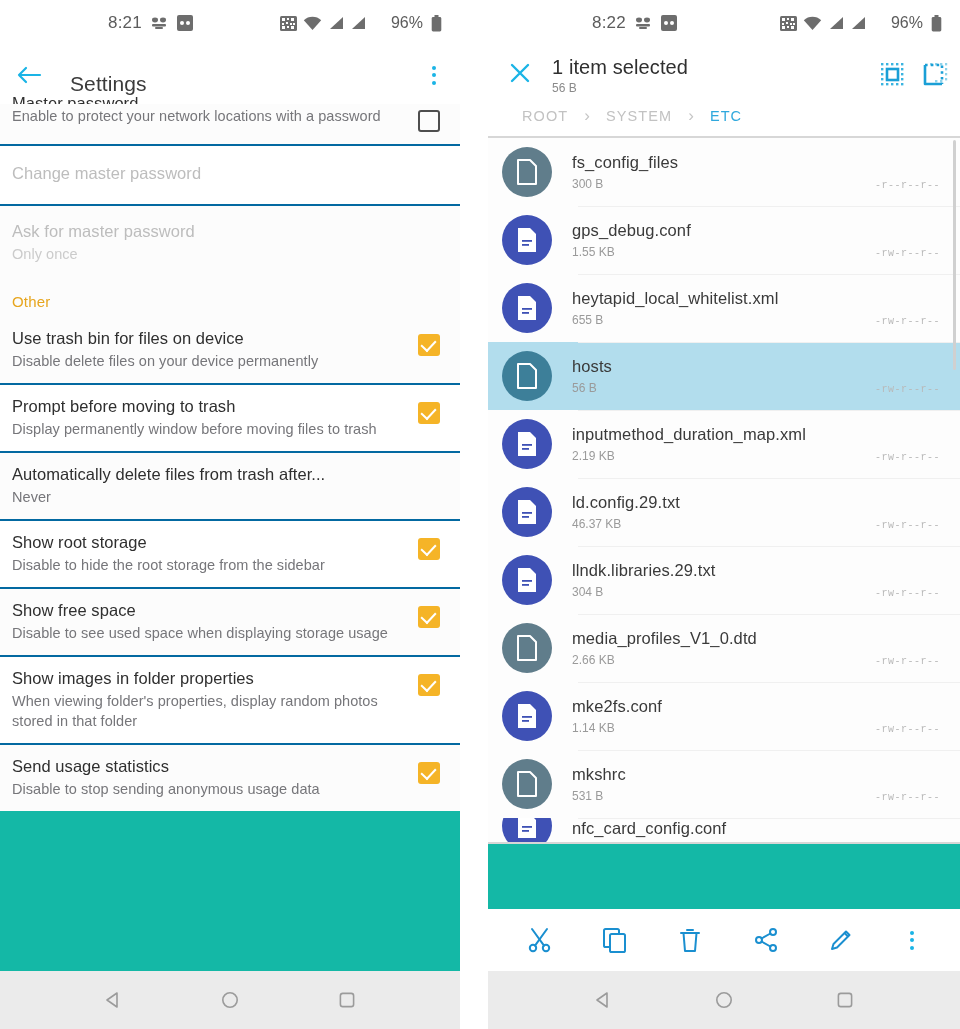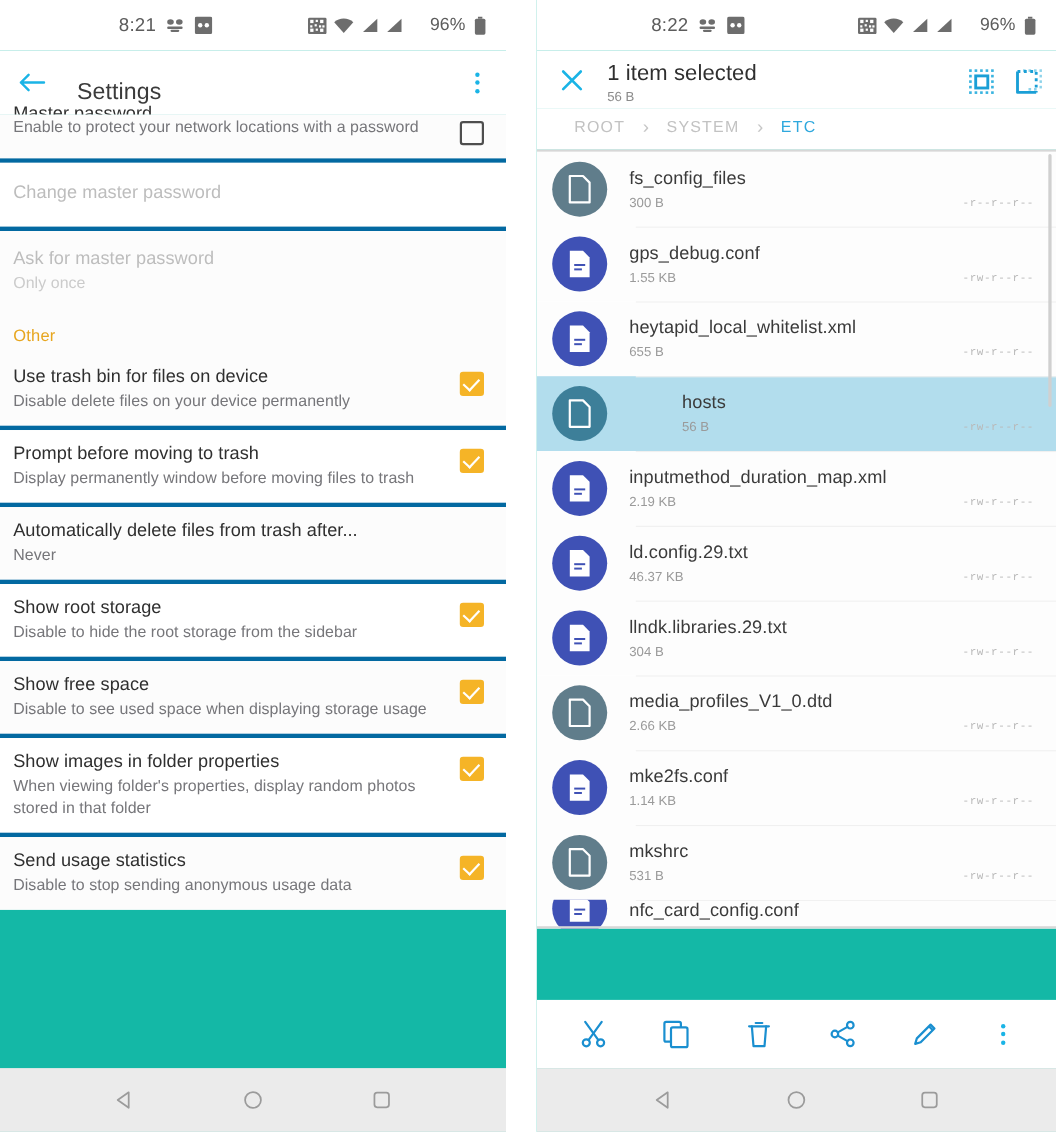--- a/index.html
+++ b/index.html
@@ -40,21 +40,21 @@
   }
   .appbar-spacer { flex: 1; }
   .dots { display:flex; flex-direction:column; gap:3.5px; align-items:center; padding: 6px 8px; }
   .dots i { display:block; width: 4px; height: 4px; border-radius: 50%; background:#1ab4e6; }
 
   
   .settings-list { background:#fff; }
   .srow {
     position: relative; display:flex; align-items: flex-start;
     padding: 11px 14px 12px 12px;
-    border-bottom: 4px solid #0369a1;
+    border-bottom: 2px solid #0369a1;
     background: #fcfcfc;
   }
   .srow.alt { background: #ffffff; }
   .srow.clipped { padding-top: 0; }
   .srow-texts { flex:1; min-width:0; padding-right: 10px; }
   .srow-title {
     font-size: 16.5px; color:#2f2f2f; line-height: 21px; letter-spacing:.05px;
   }
   .srow-title.clip { margin-top:-11px; height:11px; overflow:hidden; color:#2f2f2f;}
   .srow-sub {
@@ -97,21 +97,21 @@
   .crumb { font-size: 14.5px; letter-spacing: 1.1px; color:#c2c2c2; }
   .crumb.active { color:#2fa8dd; }
   .crumb-sep { color:#c6c6c6; font-size: 17px; line-height: 1; }
 
   .filelist { position:relative; background:#fff; }
   .filelist-top-line { height:2px; background:#d7d7d7; margin-left: 0; }
   .frow {
     display:flex; align-items:center; padding: 9px 14px 9px 14px; position:relative;
     background:#fdfdfd;
   }
-  .frow.sel { background:#b2dded;gap:48px; }
+  .frow.sel { background:#b2dded; }
   .frow + .frow::before {
     content:""; position:absolute; left: 90px; right: 0; top: 0; height:1px; background:#f0f0f0;
   }
   .favatar {
     width: 50px; height: 50px; border-radius: 50%; flex: 0 0 50px;
     display:flex; align-items:center; justify-content:center;
   }
   .favatar.gray { background:#607d8b; }
   .favatar.blue { background:#3f51b5; }
   .favatar.selicon { background:#3d7f99; }

